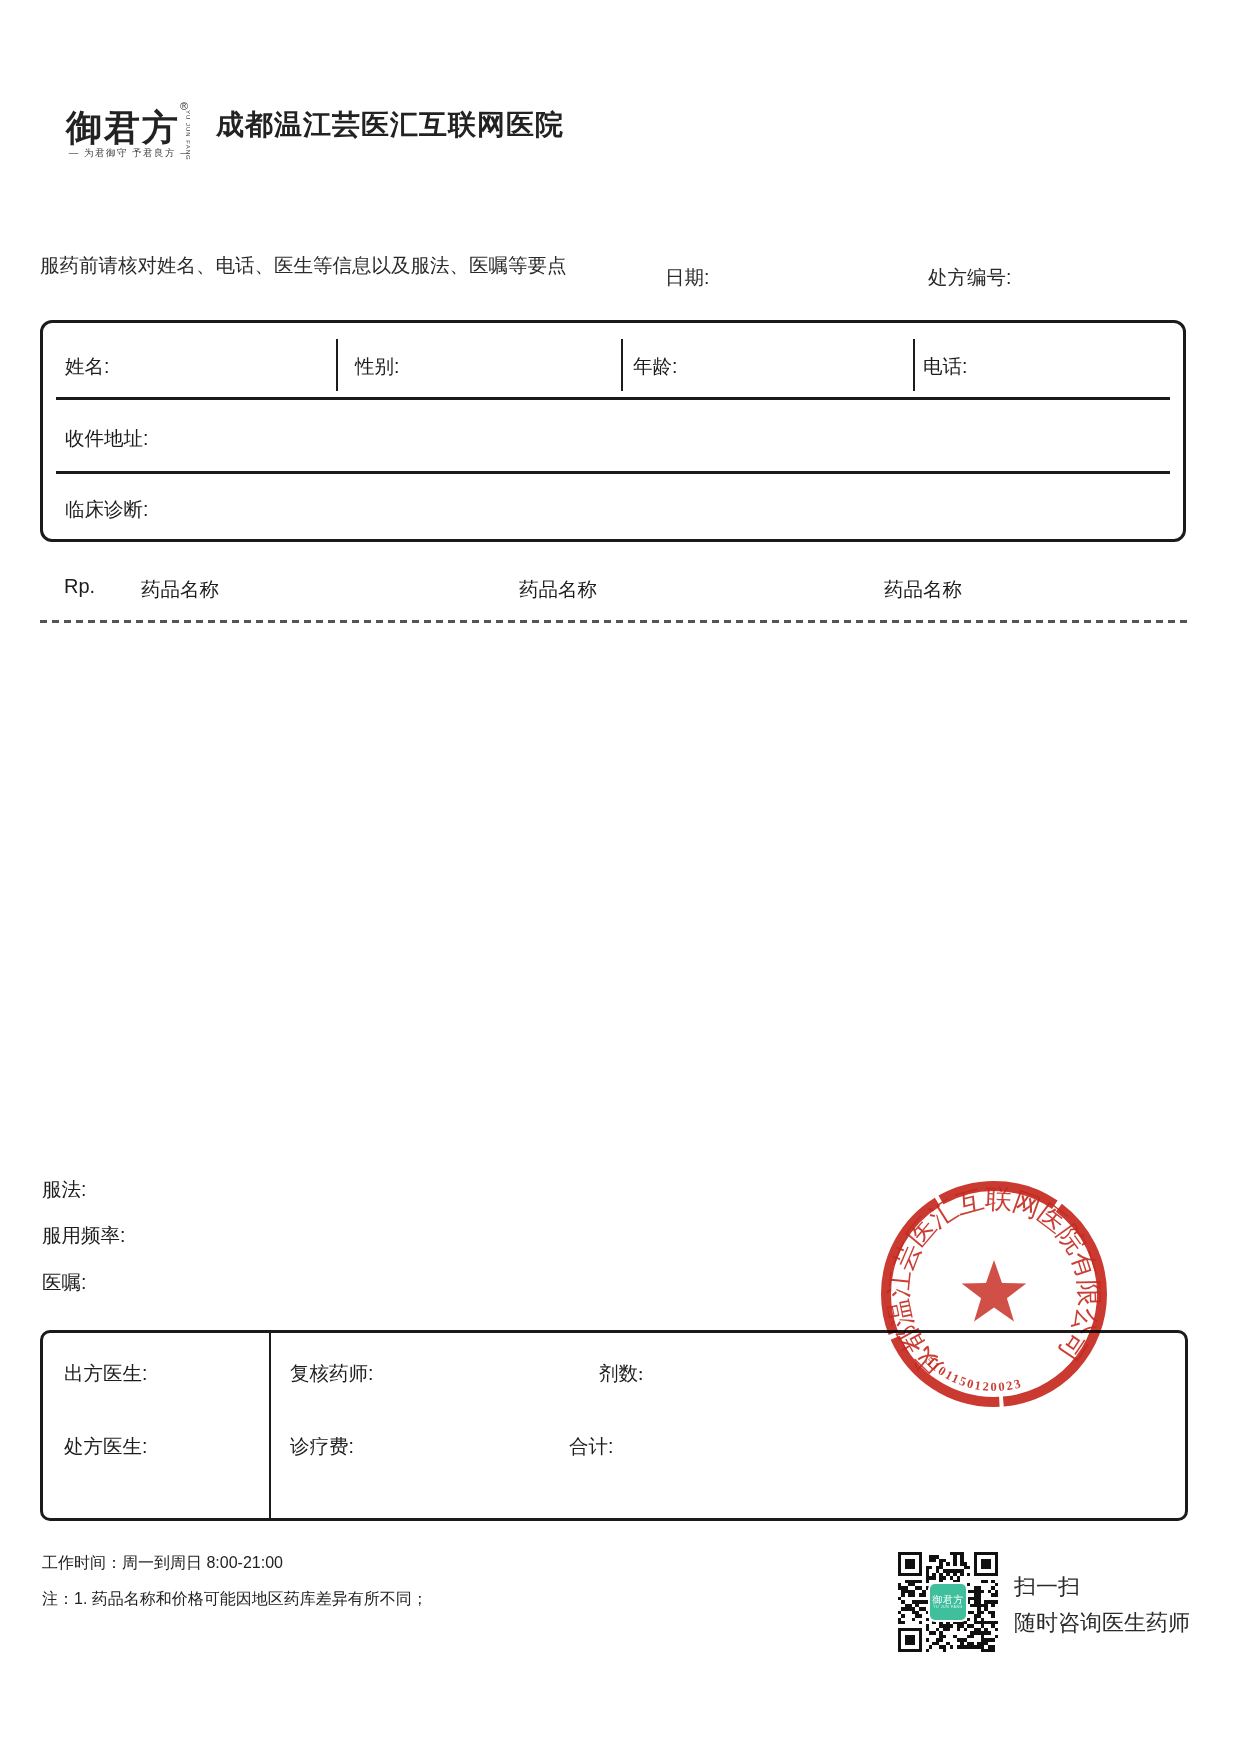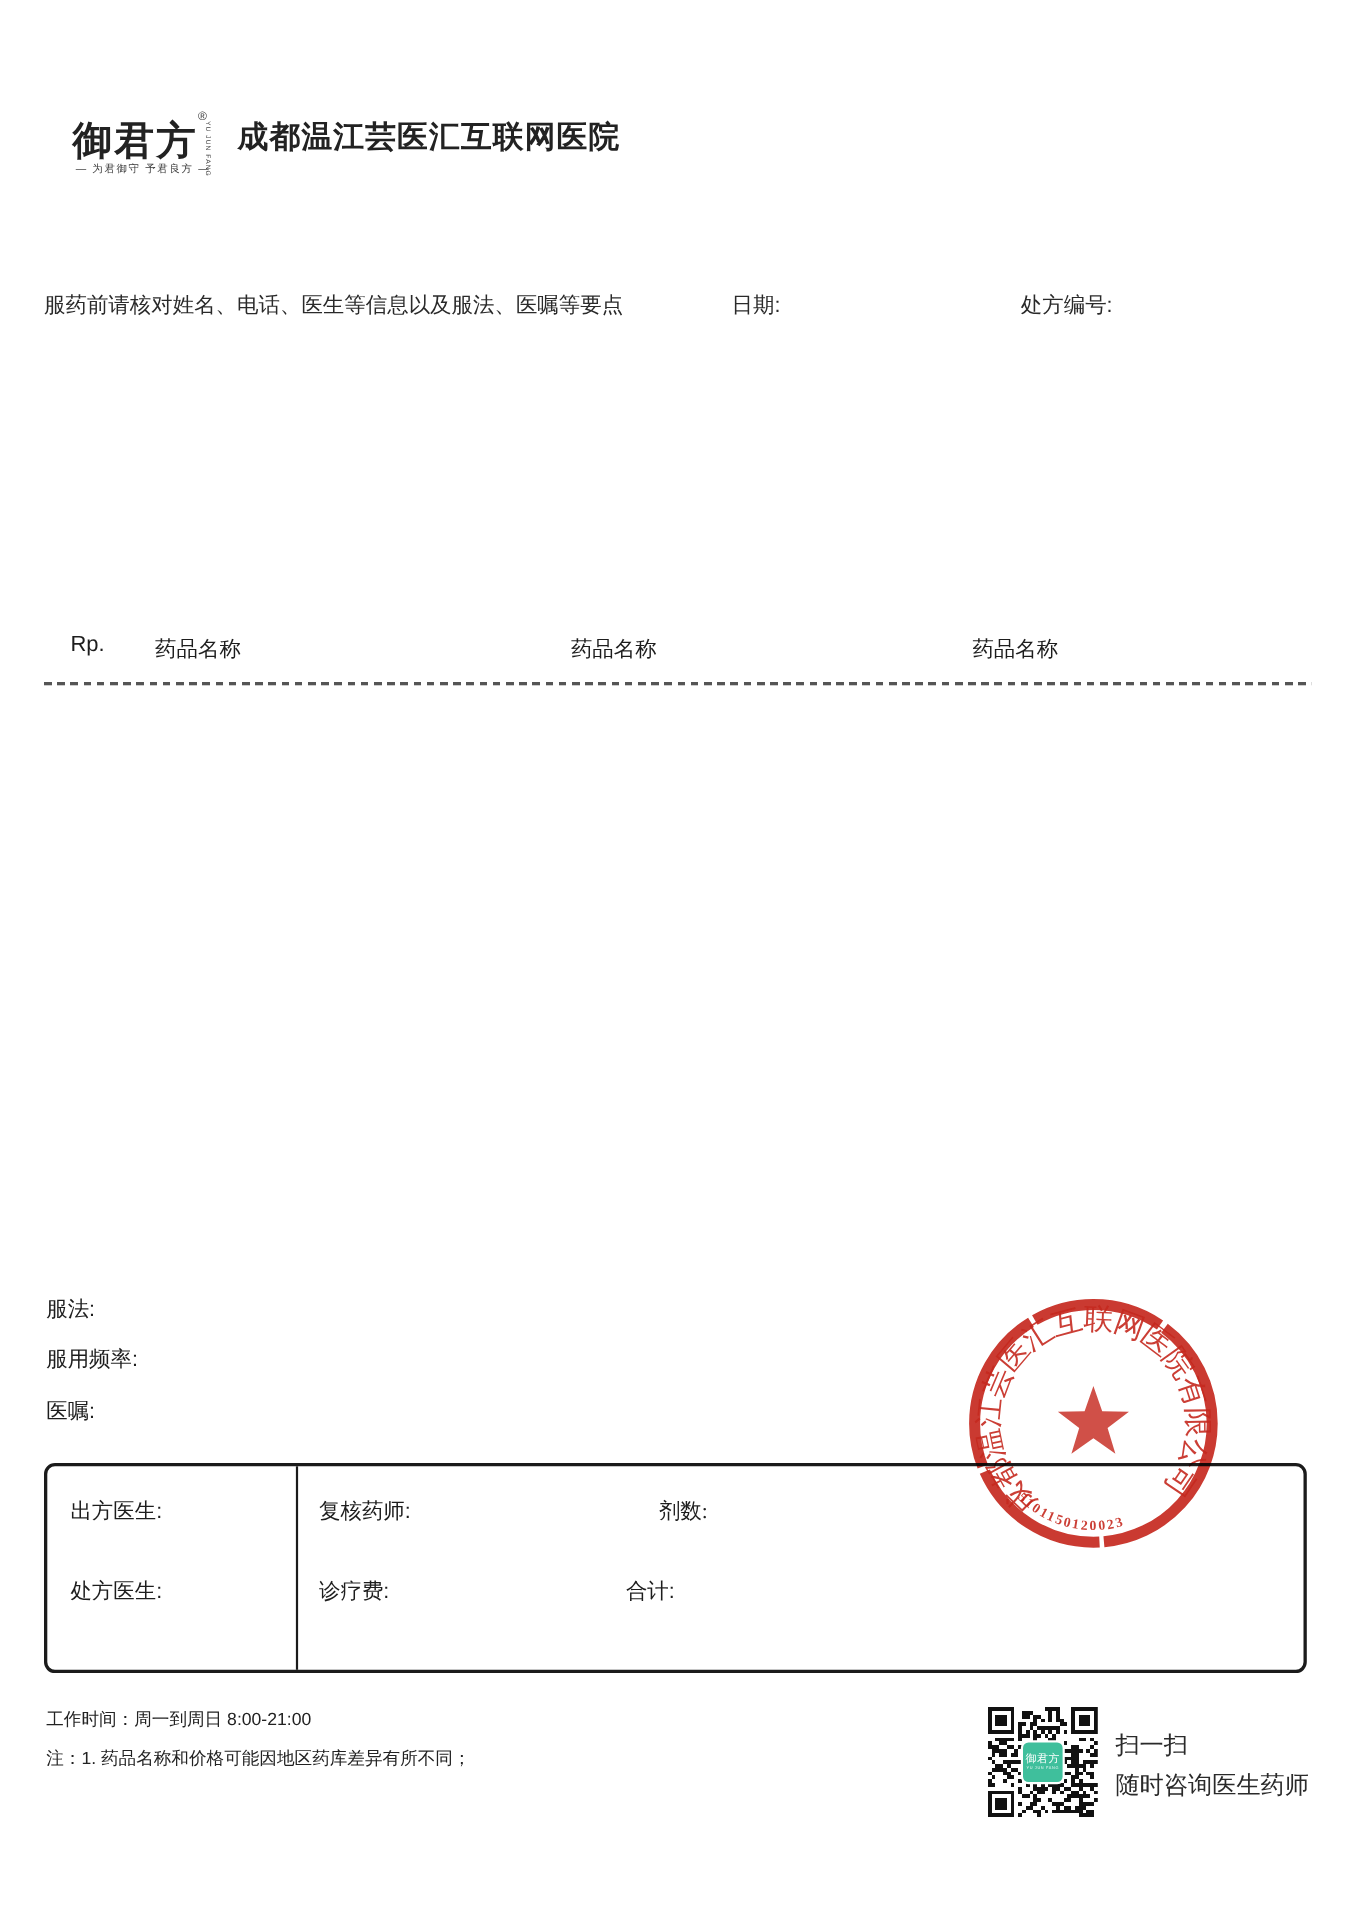--- a/index.html
+++ b/index.html
@@ -40,24 +40,37 @@
 <div id="page">
 
   <div class="abs" style="left:66px;top:104px;">
     <span class="logo-text">御君方</span>
   </div>
   <div class="abs logo-reg" style="left:180px;top:100px;">®</div>
   <div class="abs logo-vert" style="left:185px;top:110px;">YU JUN FANG</div>
   <div class="abs logo-tagline" style="left:58px;top:147px;width:144px;text-align:center;">— 为君御守 予君良方 —</div>
   <div class="abs hospital-title" style="left:216px;top:106px;">成都温江芸医汇互联网医院</div>
 
-  <div class="abs notice" style="left:40px;top:264px;">服药前请核对姓名、电话、医生等信息以及服法、医嘱等要点</div>
+  <div class="abs notice" style="left:40px;top:252px;">服药前请核对姓名、电话、医生等信息以及服法、医嘱等要点</div>
   <div class="abs notice" style="left:665px;top:264px;">日期:</div>
   <div class="abs notice" style="left:928px;top:264px;">处方编号:</div>
 
+  <div class="abs boxed" style="left:40px;top:320px;width:1146px;height:222px;">
+    <div class="abs lbl" style="left:22px;top:30px;">姓名:</div>
+    <div class="abs lbl" style="left:312px;top:30px;">性别:</div>
+    <div class="abs lbl" style="left:590px;top:30px;">年龄:</div>
+    <div class="abs lbl" style="left:880px;top:30px;">电话:</div>
+    <div class="abs vdiv" style="left:293px;top:16px;height:52px;"></div>
+    <div class="abs vdiv" style="left:578px;top:16px;height:52px;"></div>
+    <div class="abs vdiv" style="left:870px;top:16px;height:52px;"></div>
+    <div class="abs hsep" style="left:13px;right:13px;top:74px;"></div>
+    <div class="abs lbl" style="left:22px;top:102px;">收件地址:</div>
+    <div class="abs hsep" style="left:13px;right:13px;top:148px;"></div>
+    <div class="abs lbl" style="left:22px;top:173px;">临床诊断:</div>
+  </div>
 
   <div class="abs rp" style="left:64px;top:575px;">Rp.</div>
   <div class="abs colhead" style="left:141px;top:576px;">药品名称</div>
   <div class="abs colhead" style="left:519px;top:576px;">药品名称</div>
   <div class="abs colhead" style="left:884px;top:576px;">药品名称</div>
   <div class="abs dashline" style="left:40px;top:620px;width:1152px;"></div>
 
   <div class="abs lbl" style="left:42px;top:1176px;">服法:</div>
   <div class="abs lbl" style="left:42px;top:1222px;">服用频率:</div>
   <div class="abs lbl" style="left:42px;top:1269px;">医嘱:</div>

